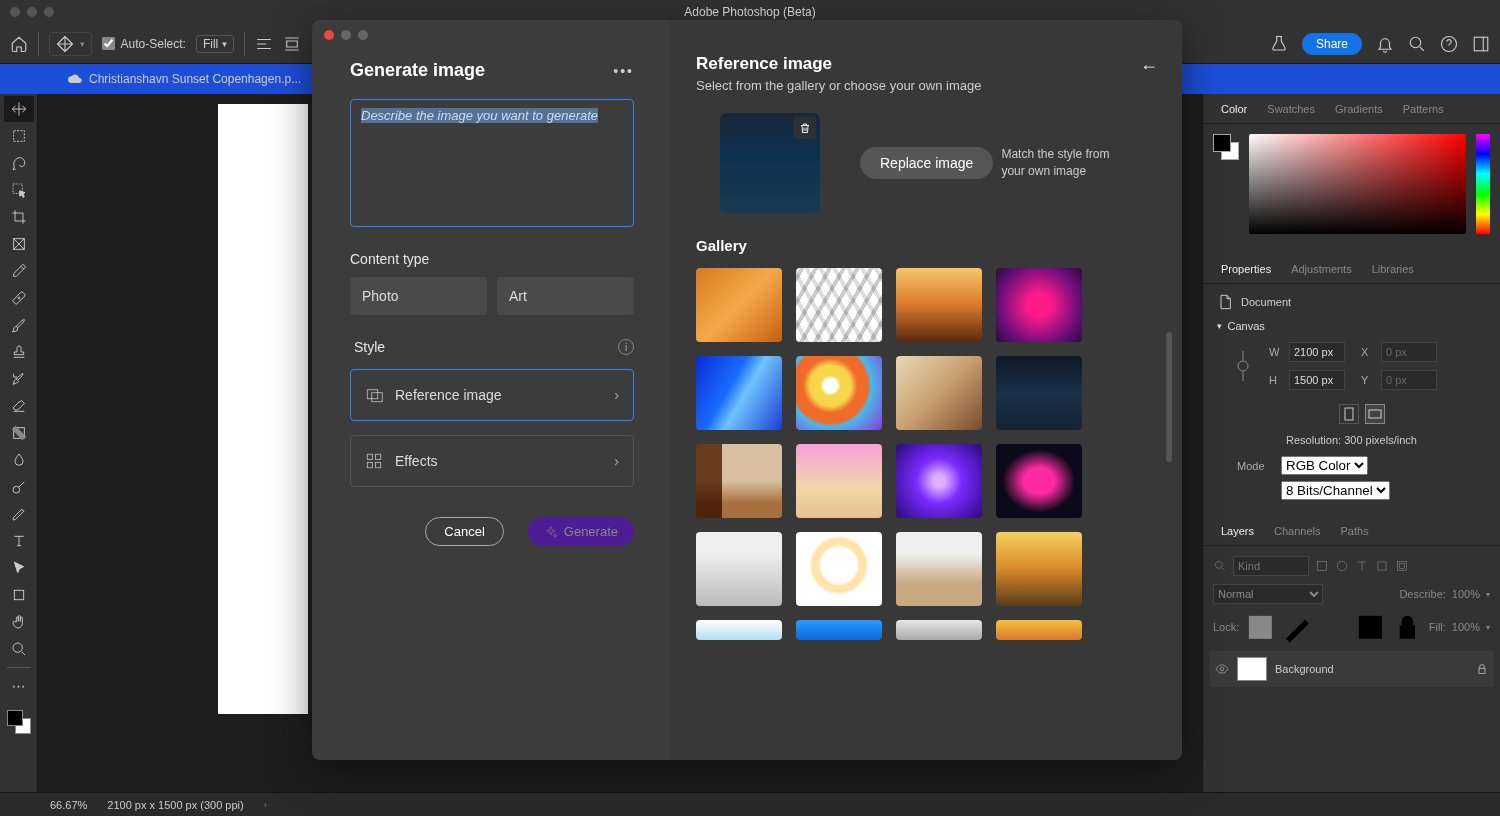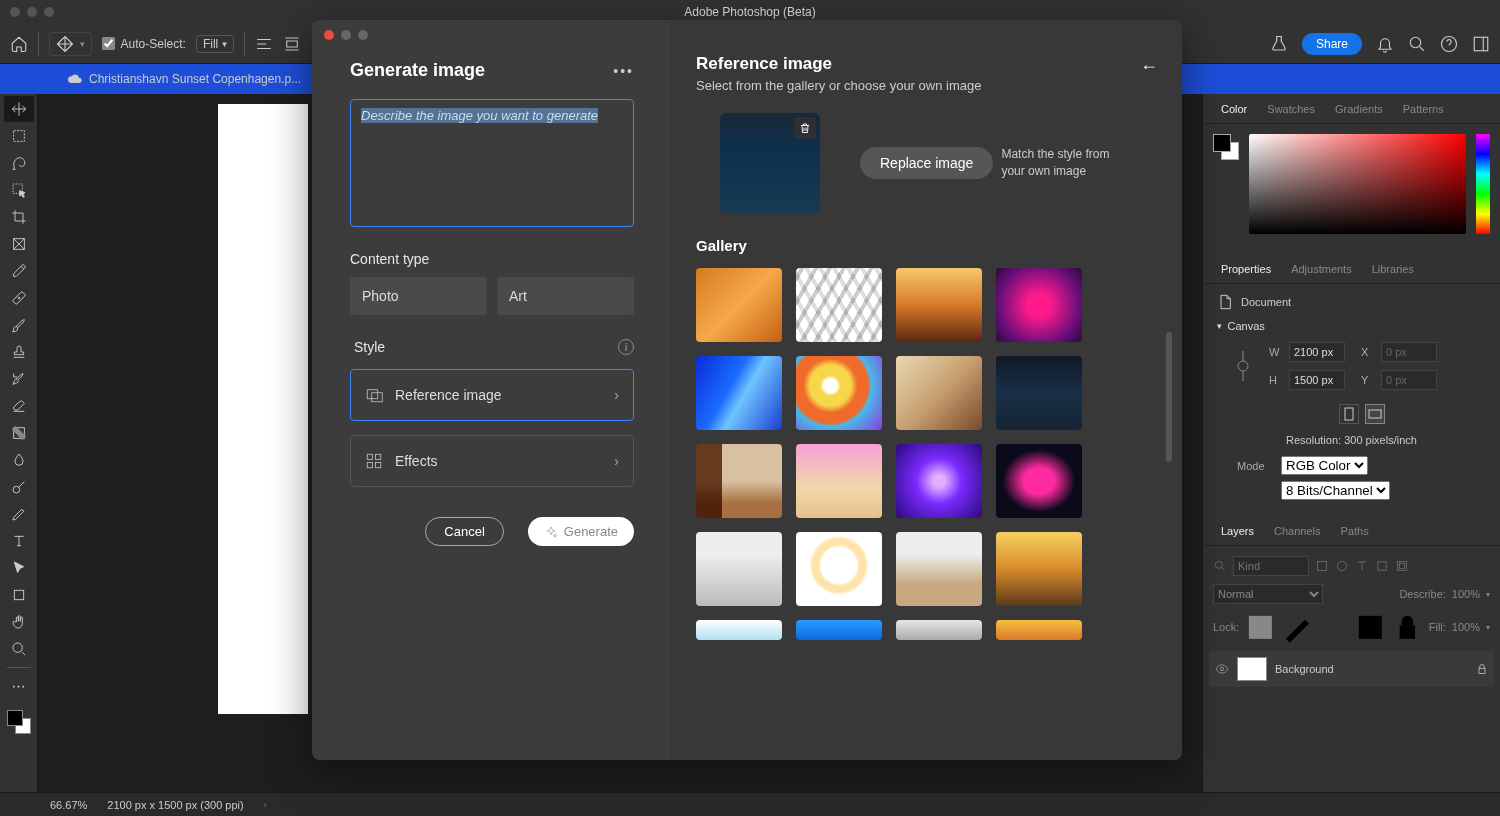--- a/index.html
+++ b/index.html
@@ -102,21 +102,21 @@
 .content-btn { flex: 1; height: 38px; background: #4a4a4a; border: none; color: #ddd; font-size: 14px; border-radius: 4px; text-align: left; padding: 0 12px; }
 .style-hdr { display: flex; align-items: center; justify-content: space-between; margin-top: 20px; margin-bottom: 10px; }
 .style-hdr .info { width: 16px; height: 16px; border: 1px solid #888; border-radius: 50%; display: flex; align-items: center; justify-content: center; font-size: 10px; color: #aaa; }
 .option-row { height: 52px; border: 1px solid #555; border-radius: 4px; display: flex; align-items: center; padding: 0 14px; gap: 12px; color: #ddd; font-size: 14px; margin-bottom: 14px; }
 .option-row.selected { border: 1.5px solid #3b82f6; }
 .option-row .chev { margin-left: auto; color: #aaa; }
 .option-row .opt-icon { width: 18px; height: 18px; fill: none; stroke: #ccc; }
 
 .bottom-btns { margin-top: 16px; display: flex; justify-content: flex-end; gap: 24px; }
 .cancel-btn { background: transparent; border: 1.5px solid #aaa; color: #fff; border-radius: 18px; padding: 6px 18px; font-size: 13px; }
-.generate-btn { background: #ffffff; border: none; color: #888; border-radius: 18px; padding: 6px 16px; display: flex; align-items: center; gap: 6px; font-size: 13px; }
+.generate-btn { background: #4c1d95; border: none; color: #888; border-radius: 18px; padding: 6px 16px; display: flex; align-items: center; gap: 6px; font-size: 13px; }
 
 .modal-right { flex: 1; background: #383838; padding: 34px 26px 20px 26px; display: flex; flex-direction: column; position: relative; }
 .back-arrow { position: absolute; right: 24px; top: 34px; color: #eee; font-size: 18px; }
 .right-title { font-size: 17px; font-weight: 600; color: #fff; margin-bottom: 4px; }
 .right-sub { font-size: 13px; color: #ccc; margin-bottom: 20px; }
 .ref-row { display: flex; align-items: center; gap: 40px; margin-bottom: 24px; padding: 0 24px; }
 .ref-thumb { width: 100px; height: 100px; border-radius: 6px; background: linear-gradient(to bottom, #1a2838 0%, #0e3050 40%, #183a52 100%); position: relative; }
 .ref-thumb .del { position: absolute; right: 4px; top: 4px; width: 22px; height: 22px; background: rgba(50,50,50,0.8); border-radius: 3px; display: flex; align-items: center; justify-content: center; color: #eee; }
 .ref-right { display: flex; align-items: center; gap: 8px; }
 .replace-btn { background: #565656; border: none; color: #fff; border-radius: 20px; padding: 8px 20px; font-size: 14px; font-weight: 500; }

